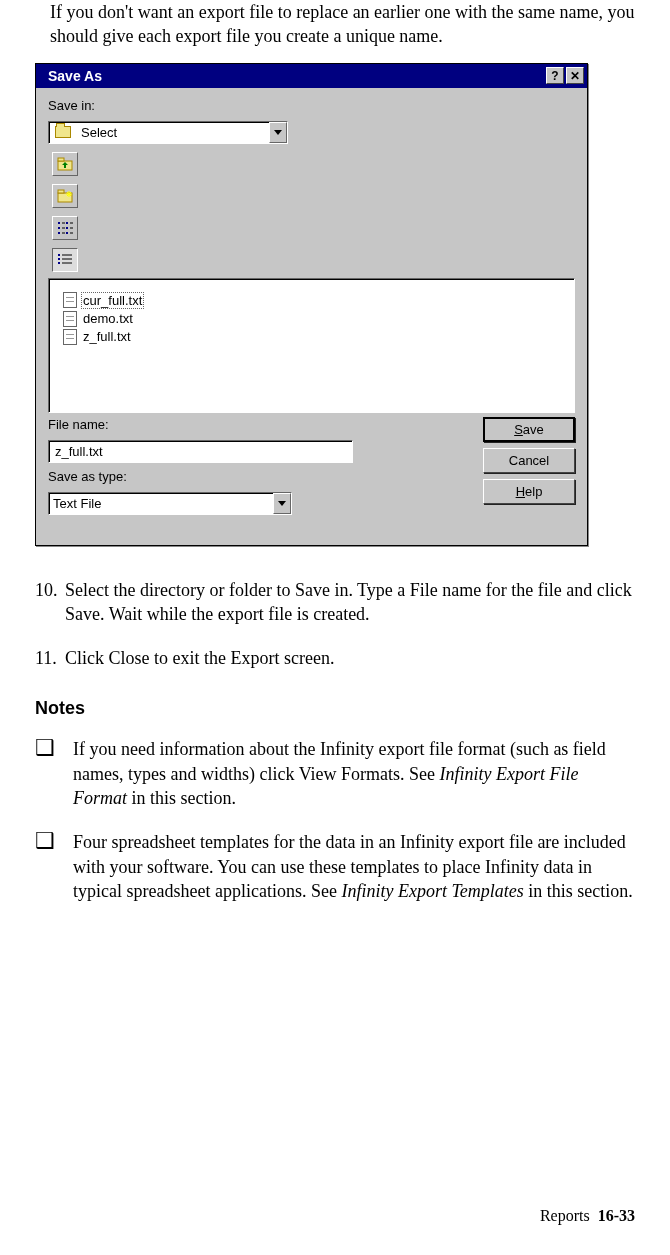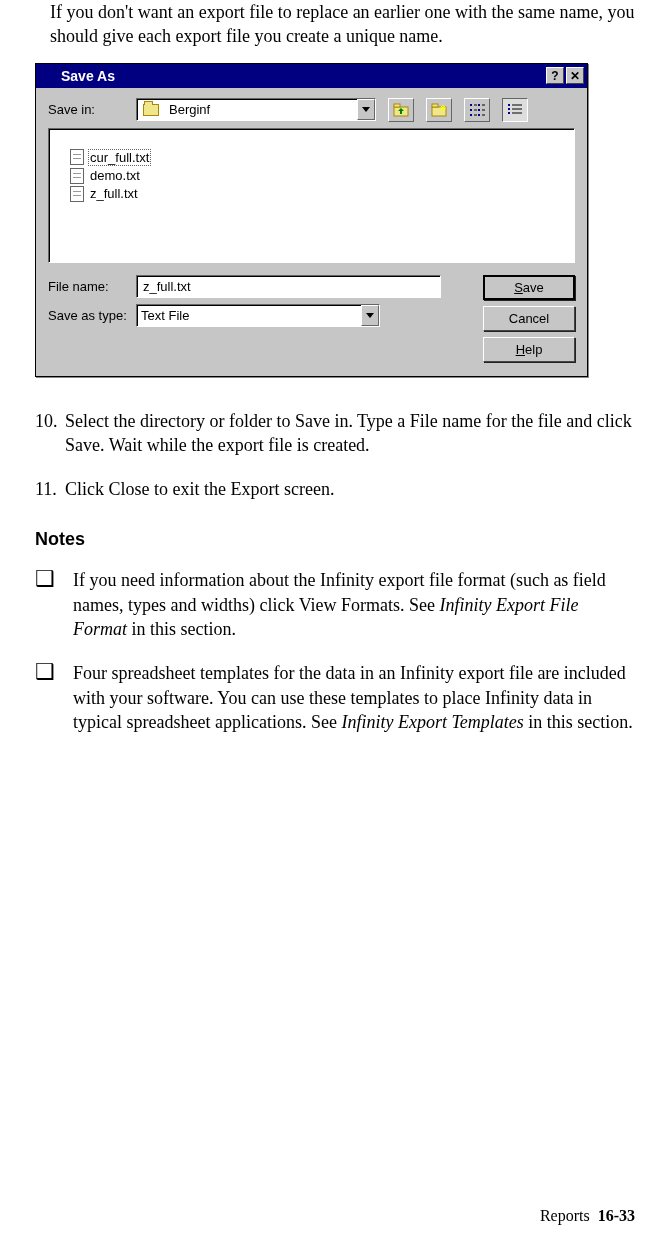--- a/index.html
+++ b/index.html
@@ -20,21 +20,21 @@
       border: 1px solid #000;
       background: #c6c6c6;
       font-family: Arial, sans-serif;
       font-size: 13px;
       margin-bottom: 32px;
       box-shadow: 1px 1px 0 #888;
     }
     .titlebar {
       background: #000080;
       color: #fff;
-      padding: 3px 3px 3px 25px;
+      padding: 3px 3px 3px 12px;
       display: flex;
       align-items: center;
       justify-content: space-between;
       font-weight: bold;
       font-size: 14px;
       height: 24px;
     }
     .titlebar-buttons { display: flex; gap: 2px; }
     .titlebar-btn {
       width: 18px; height: 17px;
@@ -46,21 +46,21 @@
       font-family: Arial, sans-serif;
       font-size: 12px;
       font-weight: bold;
       color: #000;
       display: flex;
       align-items: center;
       justify-content: center;
       line-height: 1;
     }
     .dialog-body { padding: 10px 12px 14px 12px; }
-    .row { display: flex; align-items: center; margin-bottom: 6px; gap: 8px; }
+    .row { display: flex; margin-bottom: 6px; gap: 8px; flex-direction: column; }
     .label { width: 80px; color: #000; }
     .combo {
       display: flex;
       align-items: center;
       background: #fff;
       border-top: 1px solid #666;
       border-left: 1px solid #666;
       border-right: 1px solid #fff;
       border-bottom: 1px solid #fff;
       box-shadow: inset 1px 1px 0 #000;
@@ -117,22 +117,22 @@
       background: #ddd;
     }
     .file-area {
       background: #fff;
       border-top: 1px solid #666;
       border-left: 1px solid #666;
       border-right: 1px solid #fff;
       border-bottom: 1px solid #fff;
       box-shadow: inset 1px 1px 0 #000;
       height: 135px;
-      padding: 19px;
-      margin-bottom: 12px;
+      padding: 12px;
+      margin-bottom: 4px;
     }
     .file-item {
       display: flex;
       align-items: center;
       gap: 4px;
       padding: 1px 2px;
       font-size: 13px;
     }
     .file-item.selected .file-label {
       border: 1px dotted #666;
@@ -212,21 +212,21 @@
       <div class="titlebar-btn">✕</div>
     </div>
   </div>
   <div class="dialog-body">
     <div class="row">
       <span class="label">Save in:</span>
       <div class="combo combo-savein">
         <span class="combo-icon">
             <span class="folder-icon"></span>
           </span>
-        <span class="combo-text">Berginf</span>
+        <span class="combo-text">Select</span>
         <span class="combo-arrow">
           <svg width="8" height="5">
               <polygon points="0,0 8,0 4,5" fill="#000"></polygon>
             </svg>
         </span>
       </div>
       <div class="tool-btn">
         <svg width="16" height="14">
           <rect x="1" y="4" width="14" height="9" fill="#f0e68c" stroke="#aa8800"></rect>
           <rect x="1" y="1" width="6" height="3" fill="#f0e68c" stroke="#aa8800"></rect>

